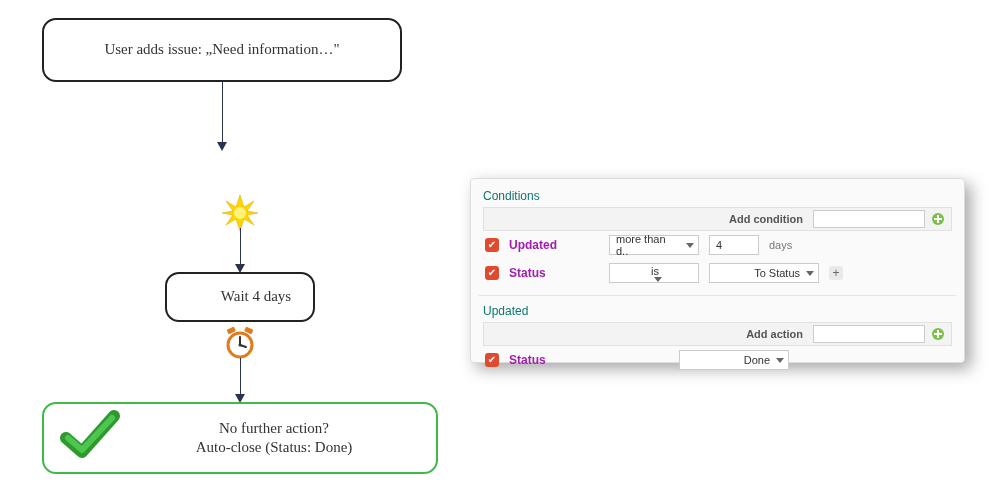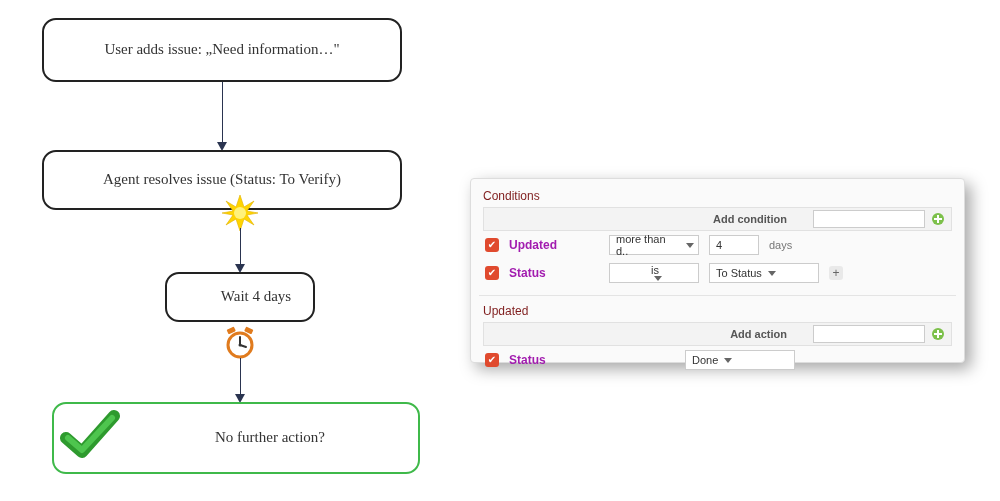--- a/index.html
+++ b/index.html
@@ -81,40 +81,40 @@
     background: #fafafa;
     border: 1px solid #ddd;
     border-radius: 4px;
     box-shadow: 6px 6px 16px rgba(0,0,0,0.35);
     font-size: 12px;
     color: #555;
     box-sizing: border-box;
     padding: 8px 12px 14px 12px;
   }
   .section-title {
-    color: #7f1d1d;
+    color: #0f766e;
     margin: 2px 0 4px 0;
     font-size: 12px;
   }
   .hdrbar {
     border: 1px solid #e1e1e1;
     background: #f3f3f3;
     height: 24px;
     display: flex;
     align-items: center;
     justify-content: flex-end;
     padding: 0 6px;
     gap: 6px;
     box-sizing: border-box;
   }
   .hdrbar .label {
     font-weight: bold;
     font-size: 11px;
     color: #555;
-    margin-right: 20px;
+    margin-right: 4px;
   }
   .hdrbar .slot {
     background: #fff;
     border: 1px solid #ccc;
     height: 16px;
     width: 110px;
   }
   .plus-icon {
     width: 14px;
     height: 14px;
@@ -142,21 +142,21 @@
   }
   .field-label {
     width: 90px;
     font-size: 12px;
     color: #a21caf;
     font-weight: bold;
   }
   .select {
     display: inline-flex;
     align-items: center;
-    justify-content: flex-start;
+    justify-content: flex-end;
     border: 1px solid #ccc;
     background: #fff;
     height: 20px;
     padding: 0 4px 0 6px;
     font-size: 11px;
     color: #333;
     box-sizing: border-box;
   }
   .select .caret {
     margin-left: 6px;
@@ -203,23 +203,20 @@
 
 <div class="stage">
 
   <div class="box" style="left:42px; top:18px; width:360px; height:64px;">
     <span>User adds issue: „Need information…"</span>
   </div>
 
   <div class="vline" style="left:222px; top:82px; height:60px;"></div>
   <div class="arrowhead" style="left:222px; top:142px;"></div>
 
-  <div class="box" style="left:42px; top:150px; width:360px; height:60px;">
-    <span>Agent resolves issue (Status: To Verify)</span>
-  </div>
 
   <div class="sunburst" style="left:220px; top:193px;">
     <svg viewBox="0 0 40 40" width="40" height="40">
       <g transform="translate(20,20)">
         <polygon fill="#ffd400" stroke="#e0b000" stroke-width="0.6" points="0,-18 4,-6 14,-12 7,-2 18,0 7,2 14,12 4,6 0,18 -4,6 -14,12 -7,2 -18,0 -7,-2 -14,-12 -4,-6"></polygon>
         <circle r="6" fill="#fff27a"></circle>
       </g>
     </svg>
   </div>
 
@@ -237,23 +234,24 @@
       <rect x="23" y="3" width="8" height="5" rx="1" fill="#e07b1e" transform="rotate(25 27 5)"></rect>
       <line x1="18" y1="20" x2="18" y2="12" stroke="#333" stroke-width="2" stroke-linecap="round"></line>
       <line x1="18" y1="20" x2="24" y2="22" stroke="#333" stroke-width="2" stroke-linecap="round"></line>
       <circle cx="18" cy="20" r="1.5" fill="#333"></circle>
     </svg>
   </div>
 
   <div class="vline" style="left:240px; top:358px; height:36px;"></div>
   <div class="arrowhead" style="left:240px; top:394px;"></div>
 
-  <div class="box green" style="left:52px; top:402px; width:368px; height:72px; padding-left:80px;">
+  <div class="box green" style="left:42px; top:402px; width:396px; height:72px; padding-left:80px;">
     <div style="text-align:center;">
       <div>No further action?</div>
+      <div>Auto-close (Status: Done)</div>
     </div>
   </div>
 
   <div class="checkmark" style="left:60px; top:410px;">
     <svg viewBox="0 0 60 50" width="60" height="50">
       <polyline points="6,28 22,42 54,6" fill="none" stroke="#2e9a2e" stroke-width="12" stroke-linecap="round" stroke-linejoin="round"></polyline>
       <polyline points="8,28 22,40 52,8" fill="none" stroke="#4ec54e" stroke-width="6" stroke-linecap="round" stroke-linejoin="round"></polyline>
     </svg>
   </div>
 
@@ -313,21 +311,21 @@
           <rect x="6" y="3" width="2" height="8" fill="#fff"></rect>
           <rect x="3" y="6" width="8" height="2" fill="#fff"></rect>
         </svg>
       </span>
     </div>
 
     <div class="row">
       <span class="chk">✔</span>
       <span class="field-label">Status</span>
       <span style="width:60px;"></span>
-      <span class="select" style="width:110px;margin-left:6px;">
+      <span class="select" style="width:110px;">
         <span>Done</span>
         <span class="caret"></span>
       </span>
     </div>
 
   </div>
 
 </div>
 
 </body></html>

